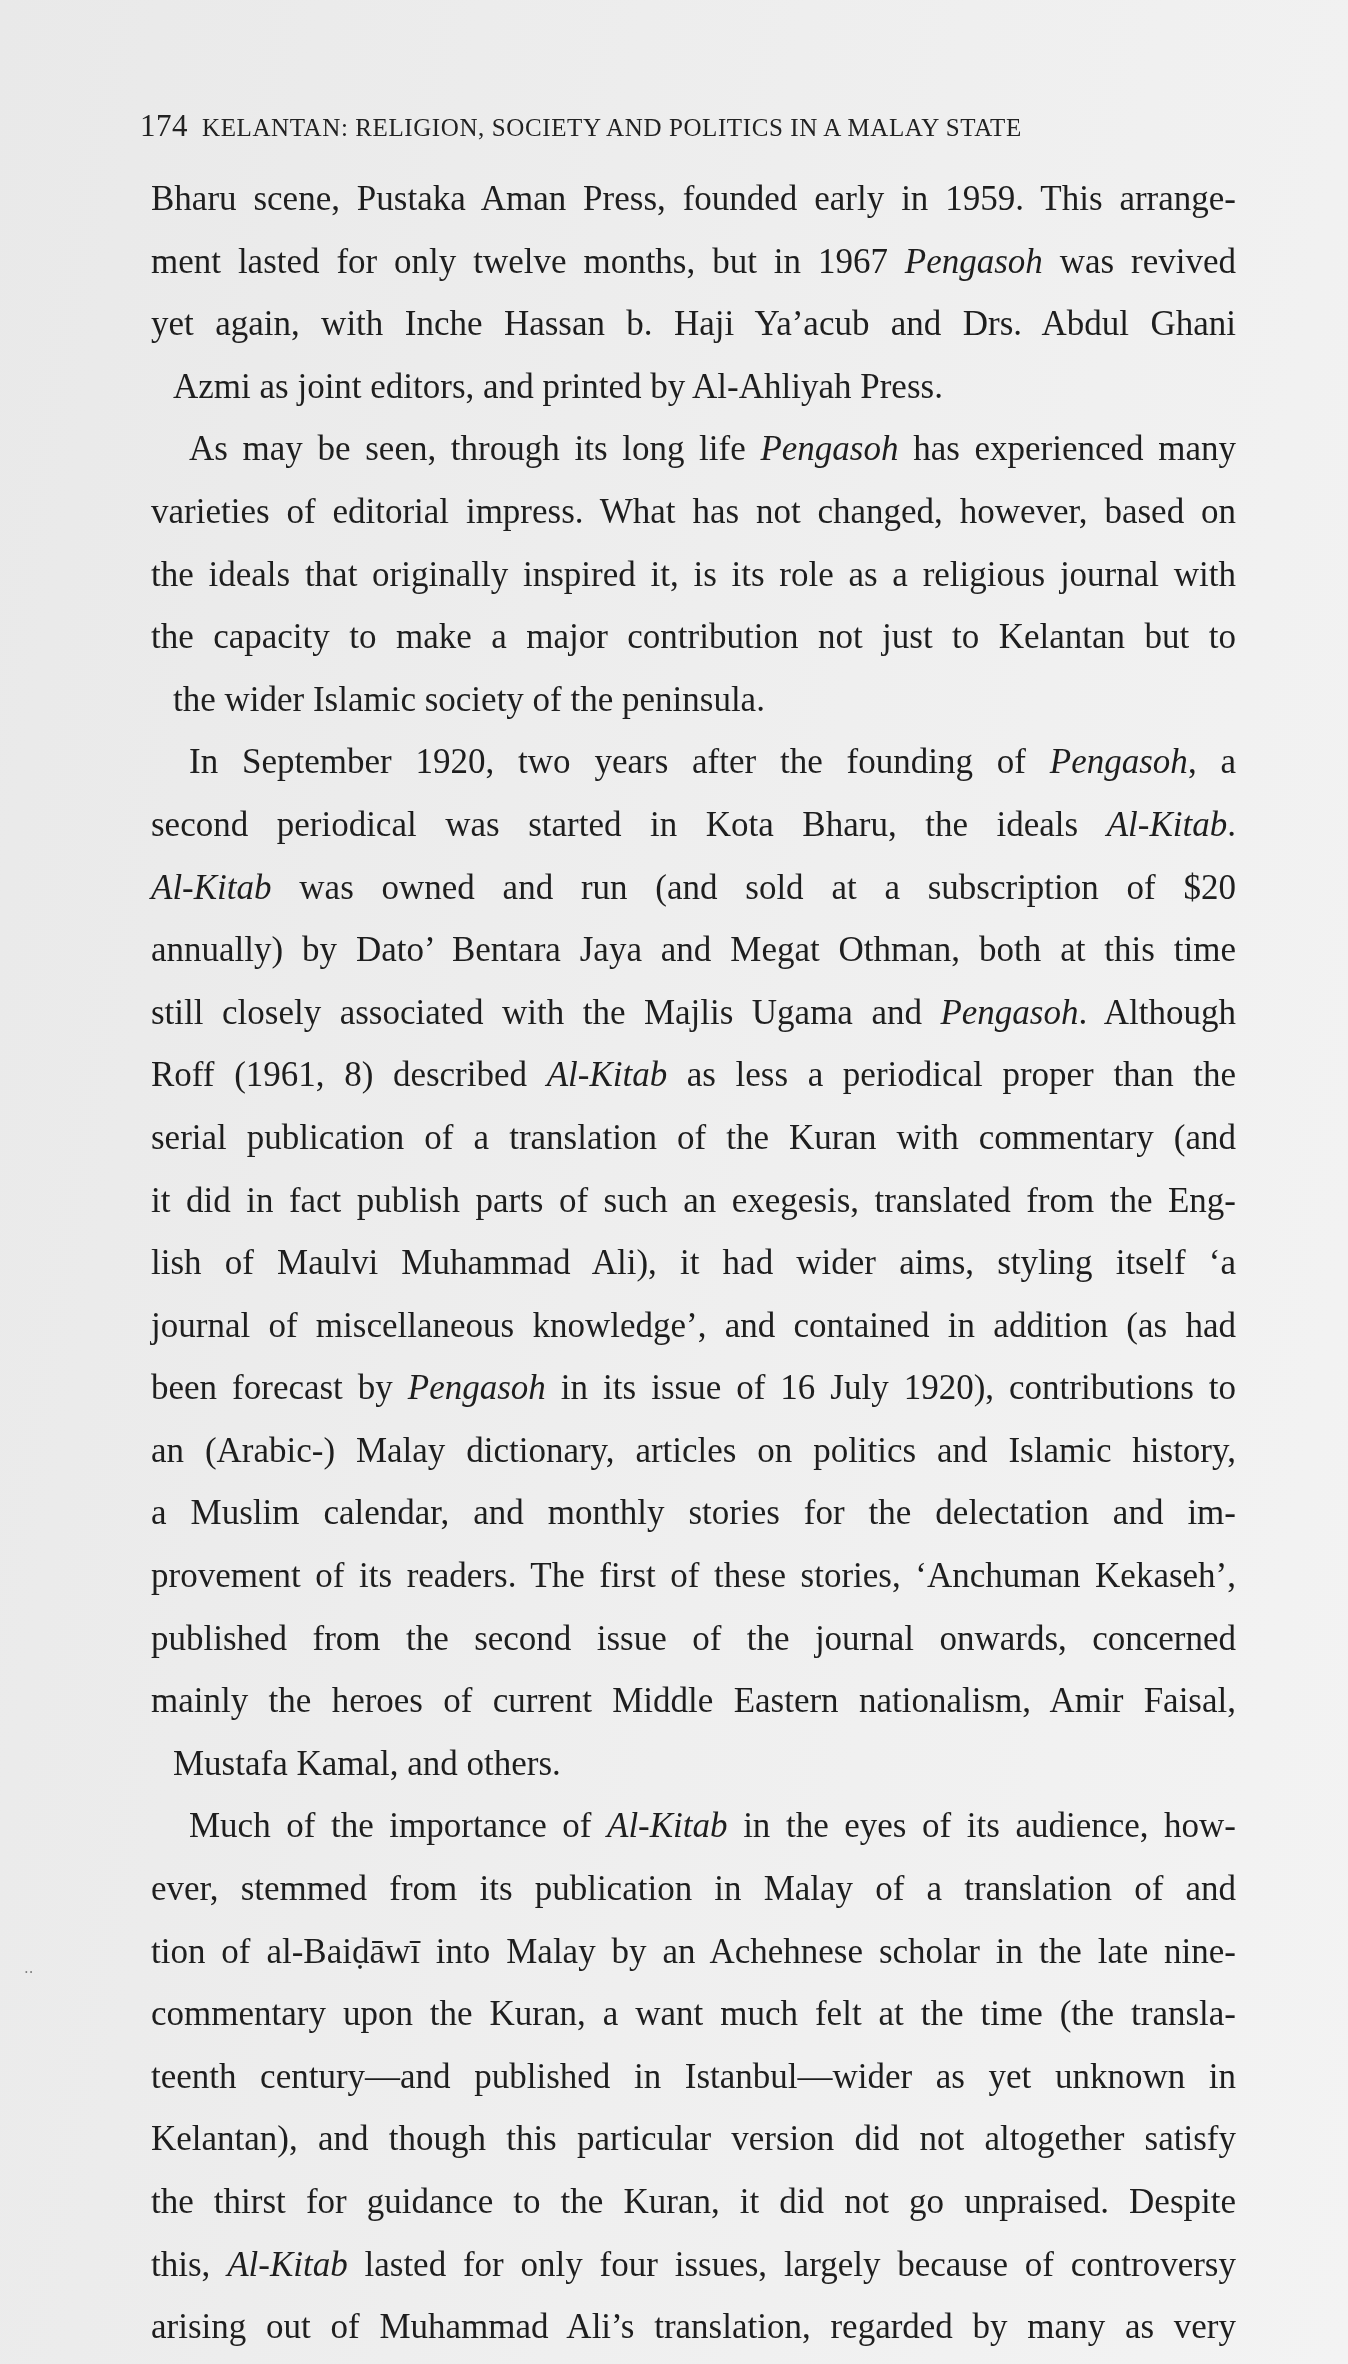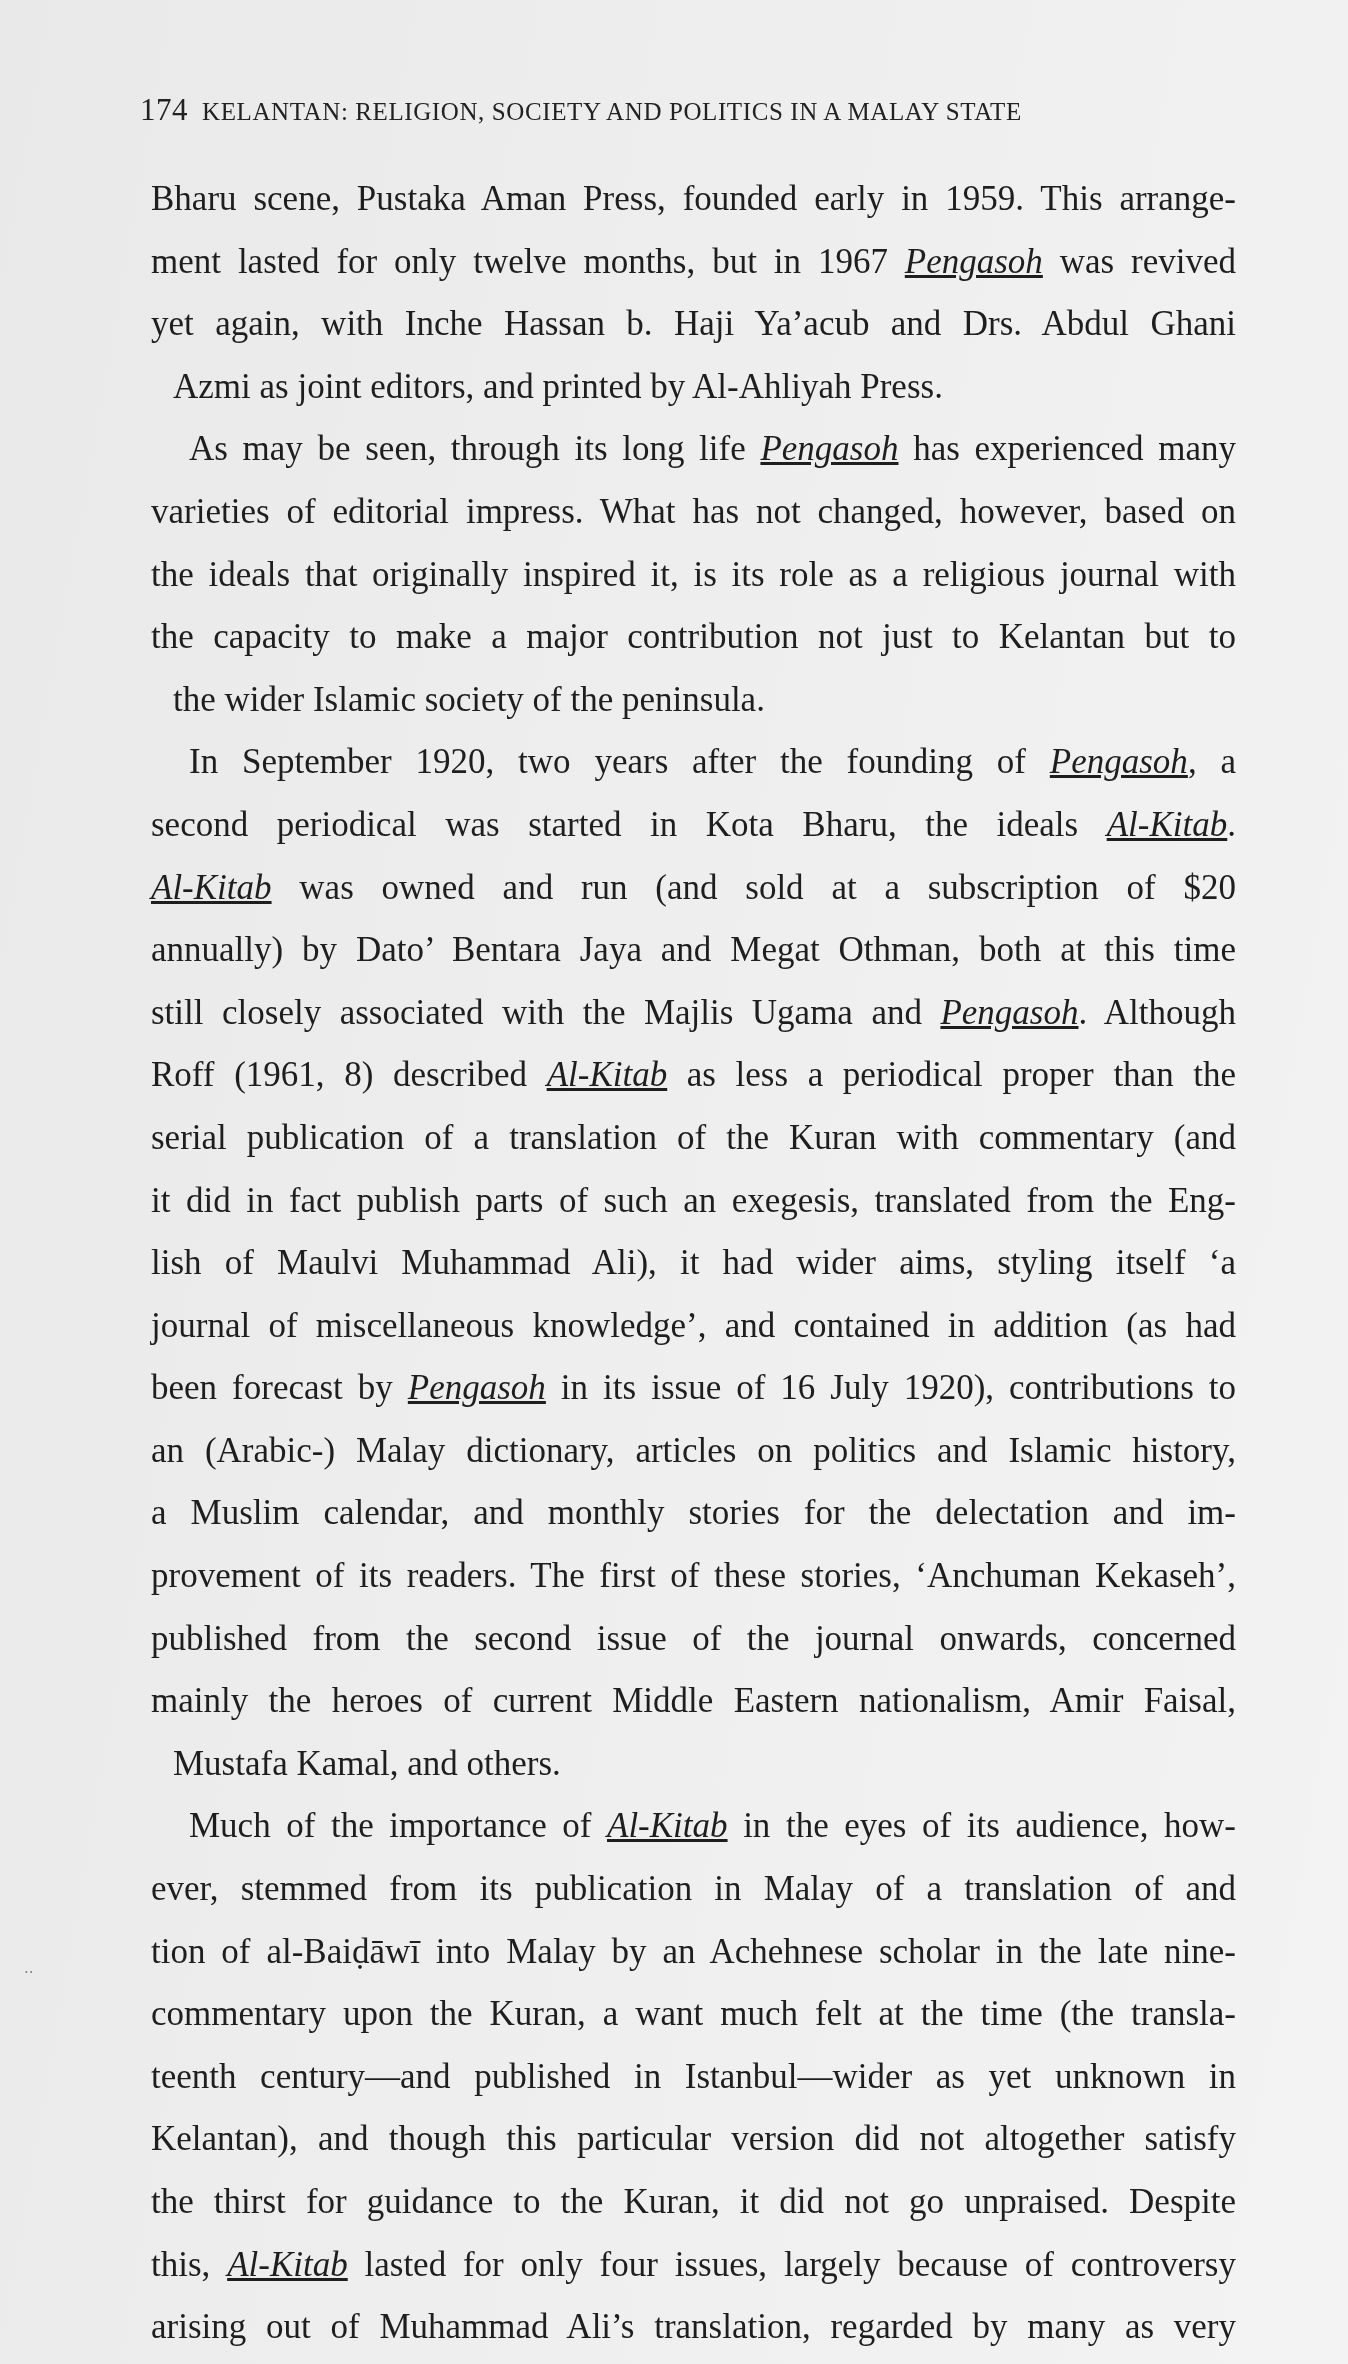--- a/index.html
+++ b/index.html
@@ -18,21 +18,21 @@
     .page {
       position: absolute;
       left: 0; top: 0;
       width: 1348px;
       height: 2364px;
       background: linear-gradient(100deg, #e9e9e9 0%, #efefef 55%, #f3f3f3 100%);
     }
     .running-head {
       position: absolute;
       left: 140px;
-      top: 92px;
+      top: 108px;
       width: 1040px;
       font-size: 24px;
       letter-spacing: 0.5px;
       white-space: nowrap;
       color: #222;
     }
     .running-head .folio {
       font-size: 31px;
       margin-right: 14px;
     }
@@ -59,21 +59,21 @@
       overflow: visible;
     }
     .line.last {
       text-align-last: left;
       margin-left: 22px;
     }
     .line.indent {
       padding-left: 38px;
       box-sizing: border-box;
     }
-    .line em, .line i { font-style: italic; text-decoration: underline; }
+    .line em, .line i { font-style: italic; }
     .specks {
       position: absolute;
       left: 24px;
       top: 1960px;
       width: 20px;
       height: 10px;
       color: #7a7a7a;
       font-size: 14px;
     }
   </style>

